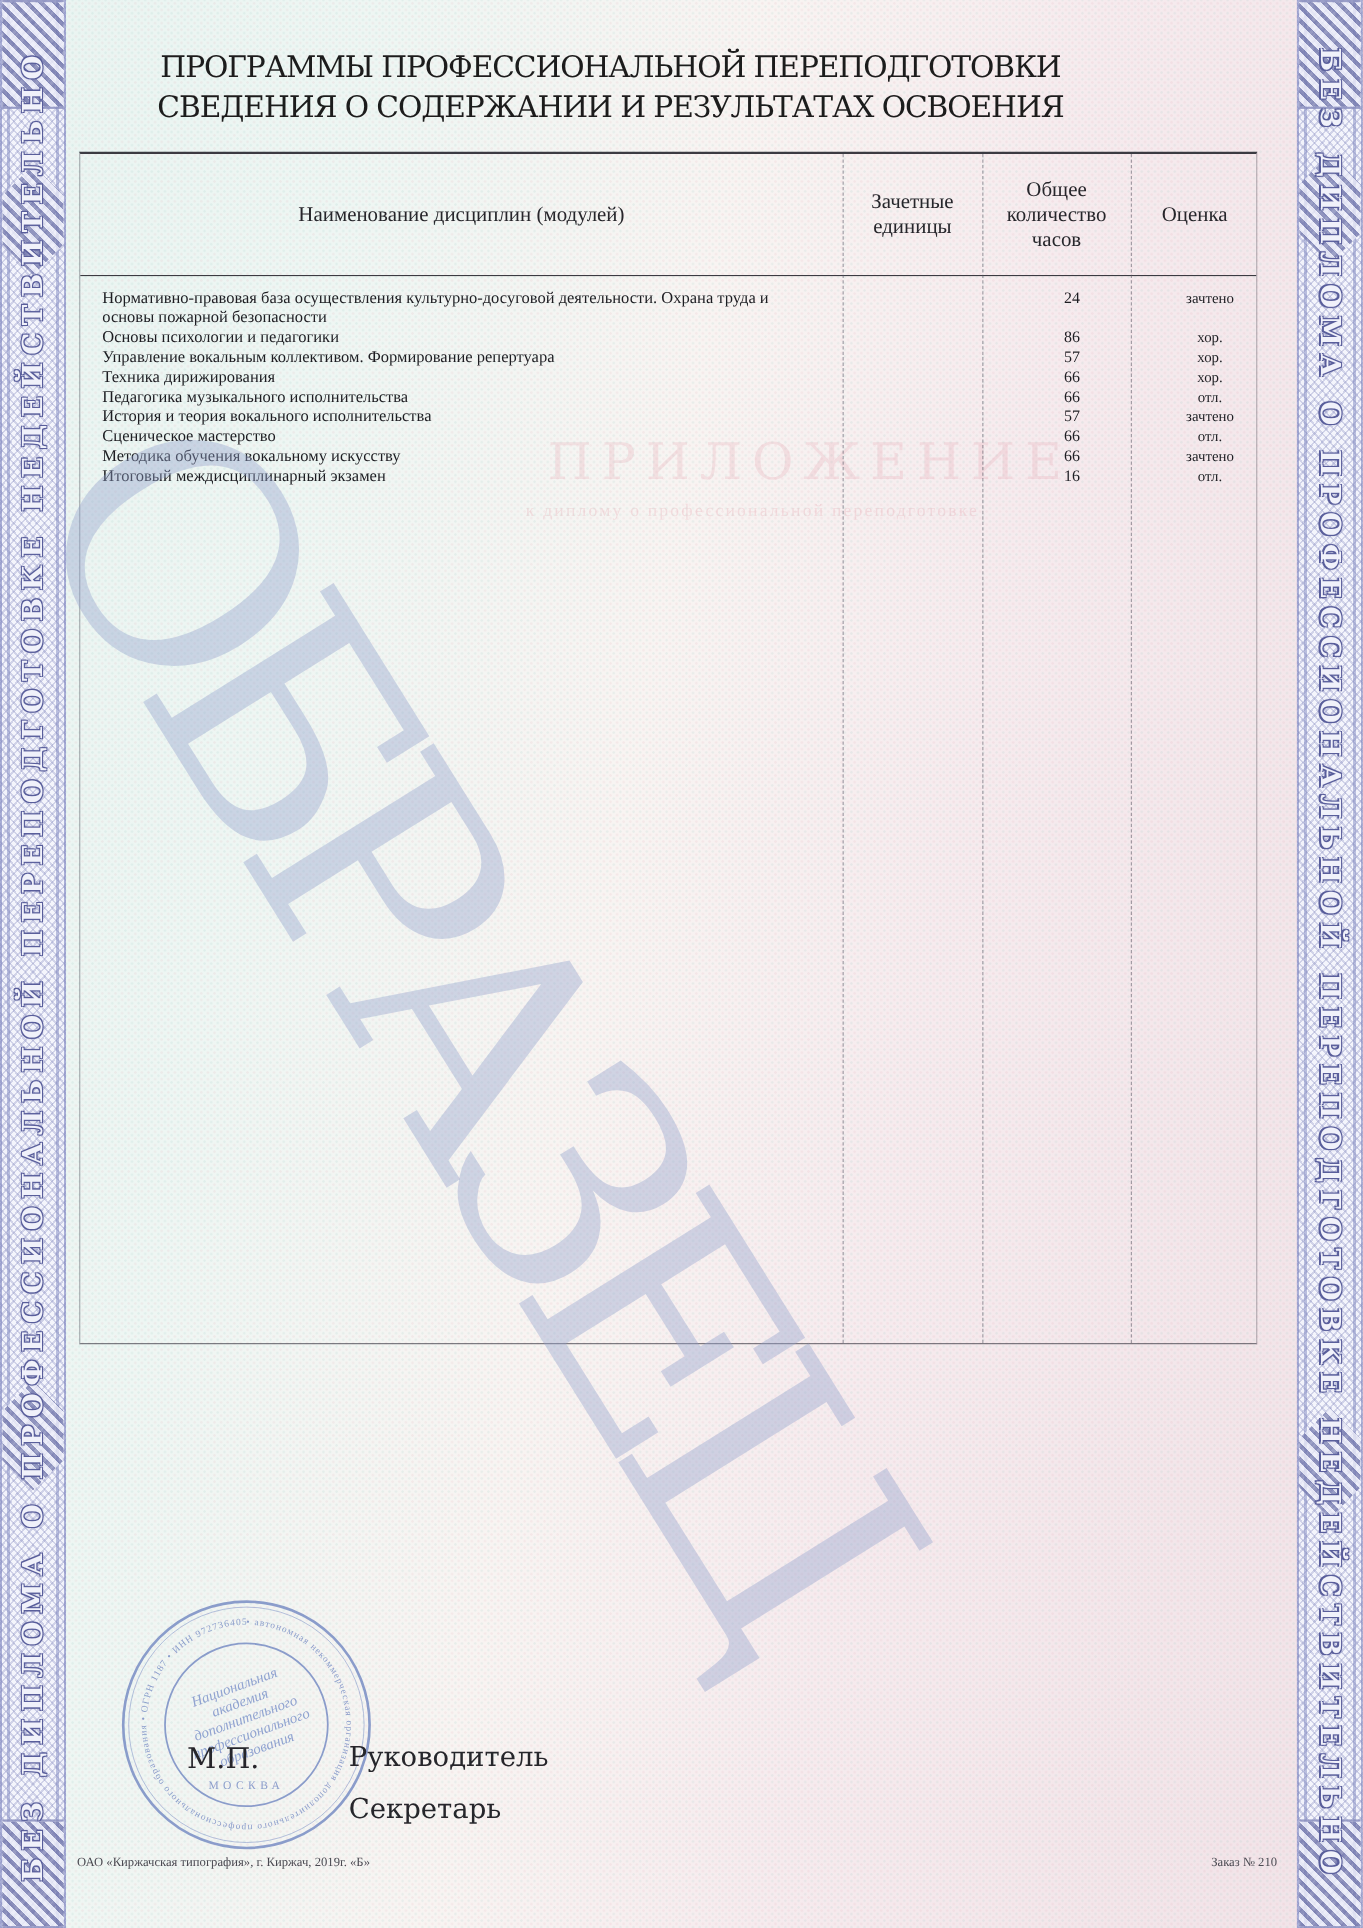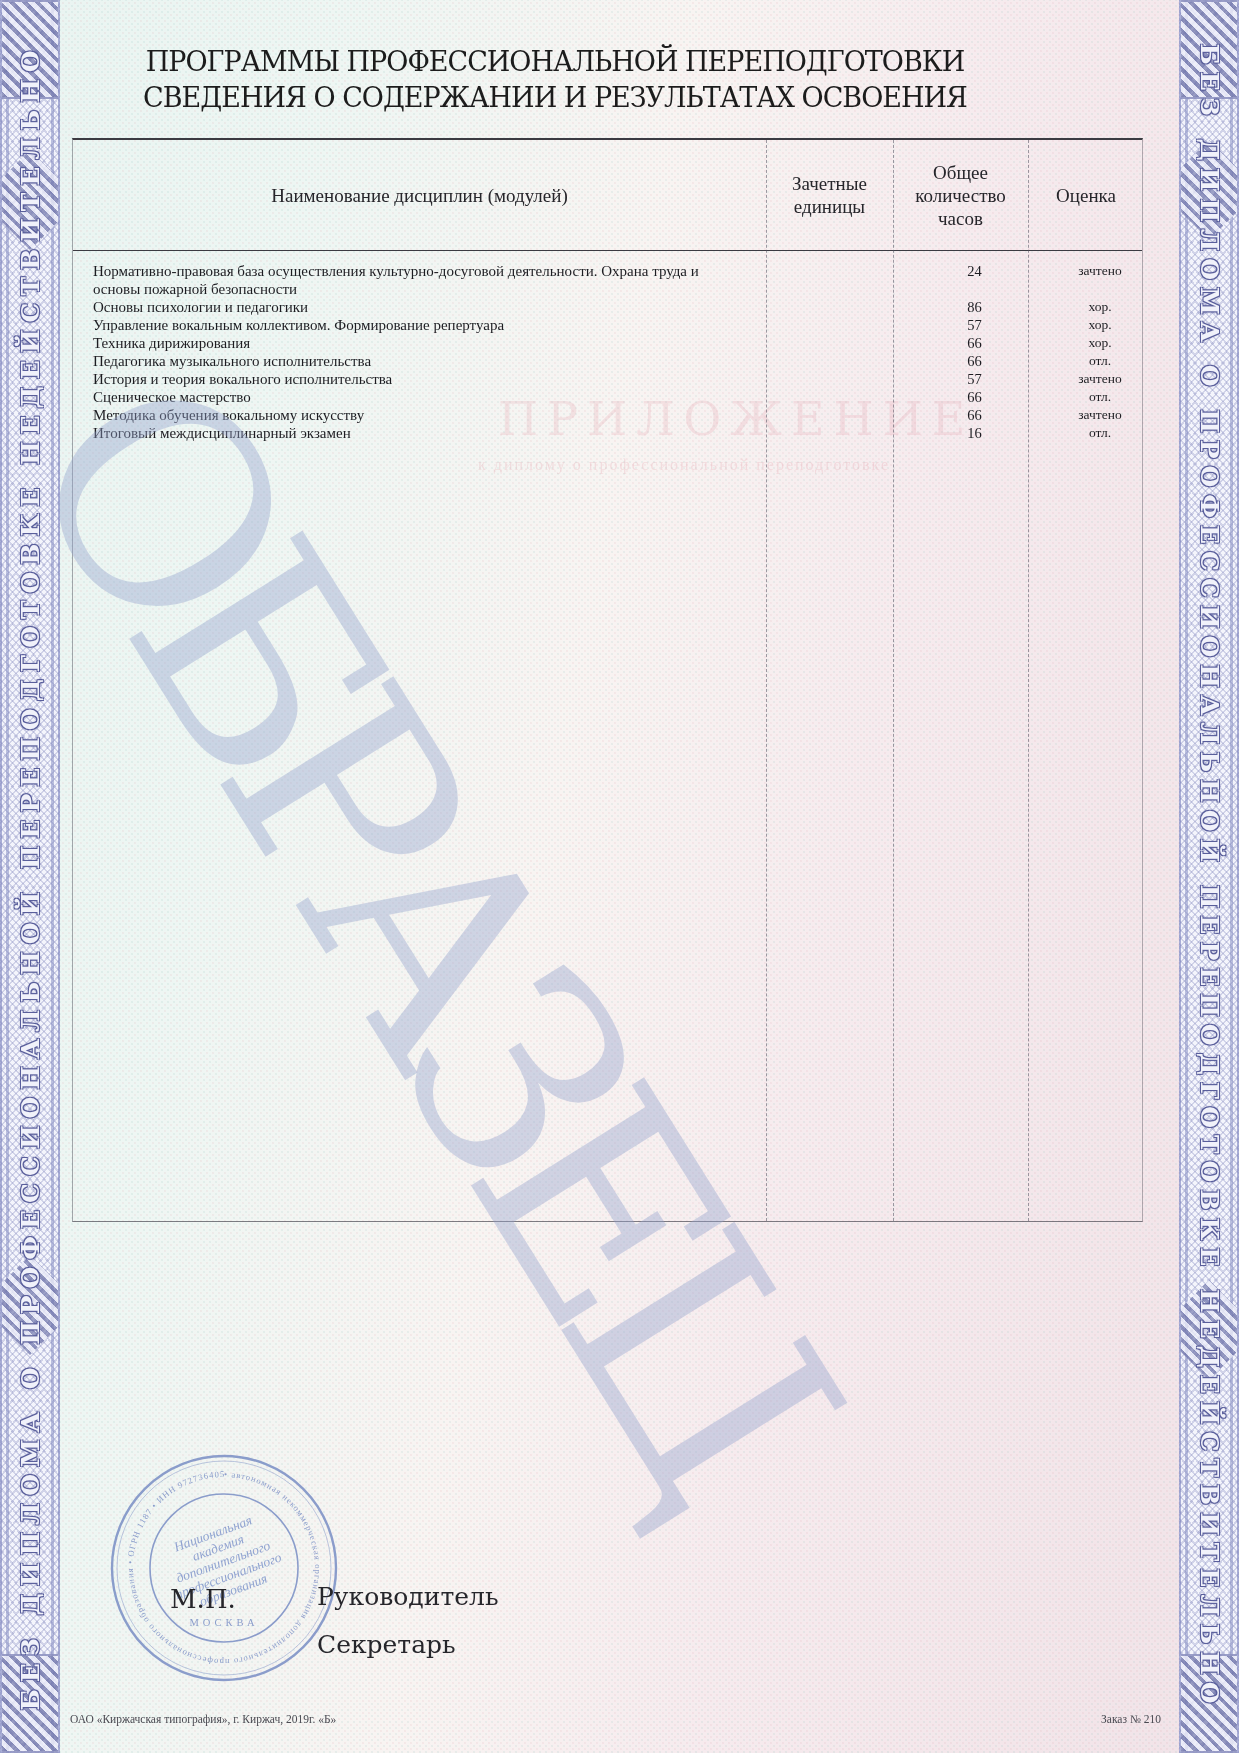--- a/index.html
+++ b/index.html
@@ -80,21 +80,21 @@
     color:rgba(148,162,205,.40); transform:rotate(58deg); transform-origin:0 0; white-space:nowrap;
   }
   
   .addinfo{position:absolute; left:74px; top:1244px; z-index:2;
     font-family:"DejaVu Serif", serif; font-size:28px; letter-spacing:0.5px; color:#2a2a2e;}
   .sig{position:absolute; z-index:6; font-family:"DejaVu Serif",serif; color:#26262b;}
   .sig-head{left:317px; top:1546px; font-size:25px;margin-top:36px;}
   .sig-sec{left:317px; top:1630px; font-size:25px;}
   .sig-mp{left:170px; top:1584px; font-size:26px;}
   .stamp{position:absolute; left:106px; top:1450px; z-index:4; opacity:.88;}
-  .footer{position:absolute; bottom:28px; z-index:4; font-size:11.5px; color:#4a4a52;}
+  .footer{position:absolute; bottom:54px; z-index:4; font-size:11.5px; color:#4a4a52;}
   .footer-left{left:70px;} .footer-right{right:78px;}
 </style>
 </head>
 <body>
 
 <div class="page">
 
   <div class="strip strip-left">
     <div class="corner" style="top:0;"></div>
     <div class="knot" style="top:150px;"></div>

